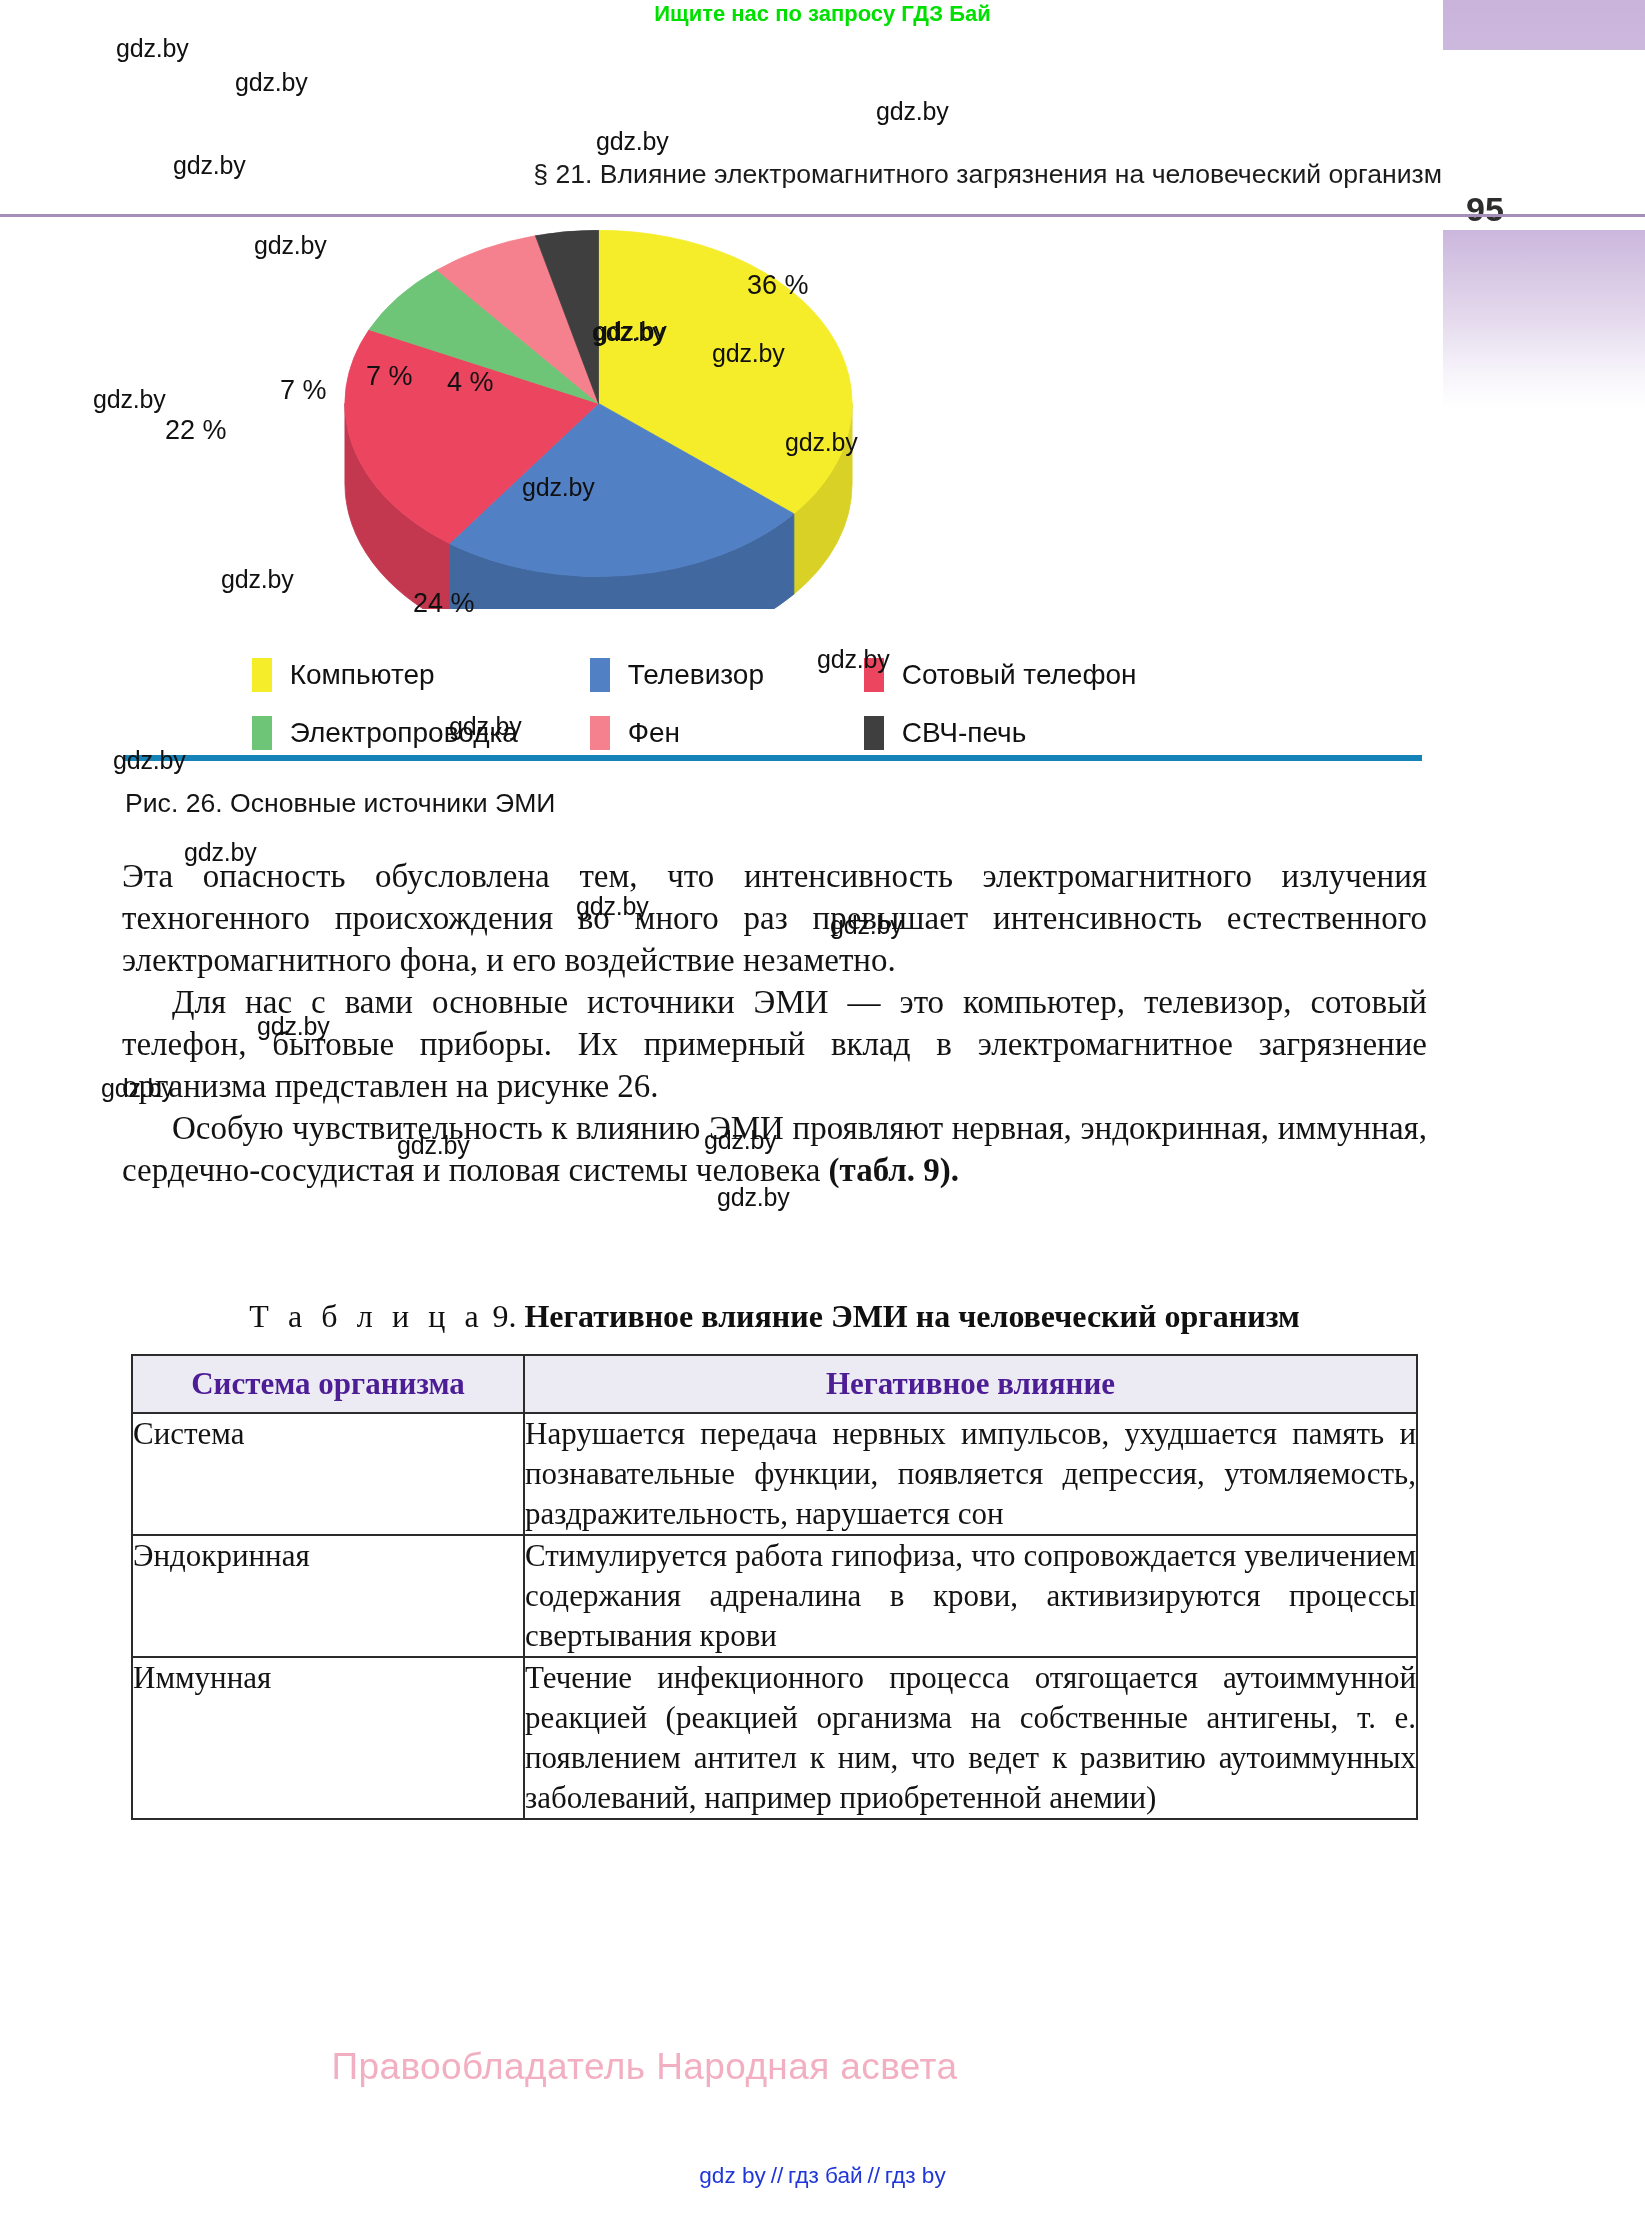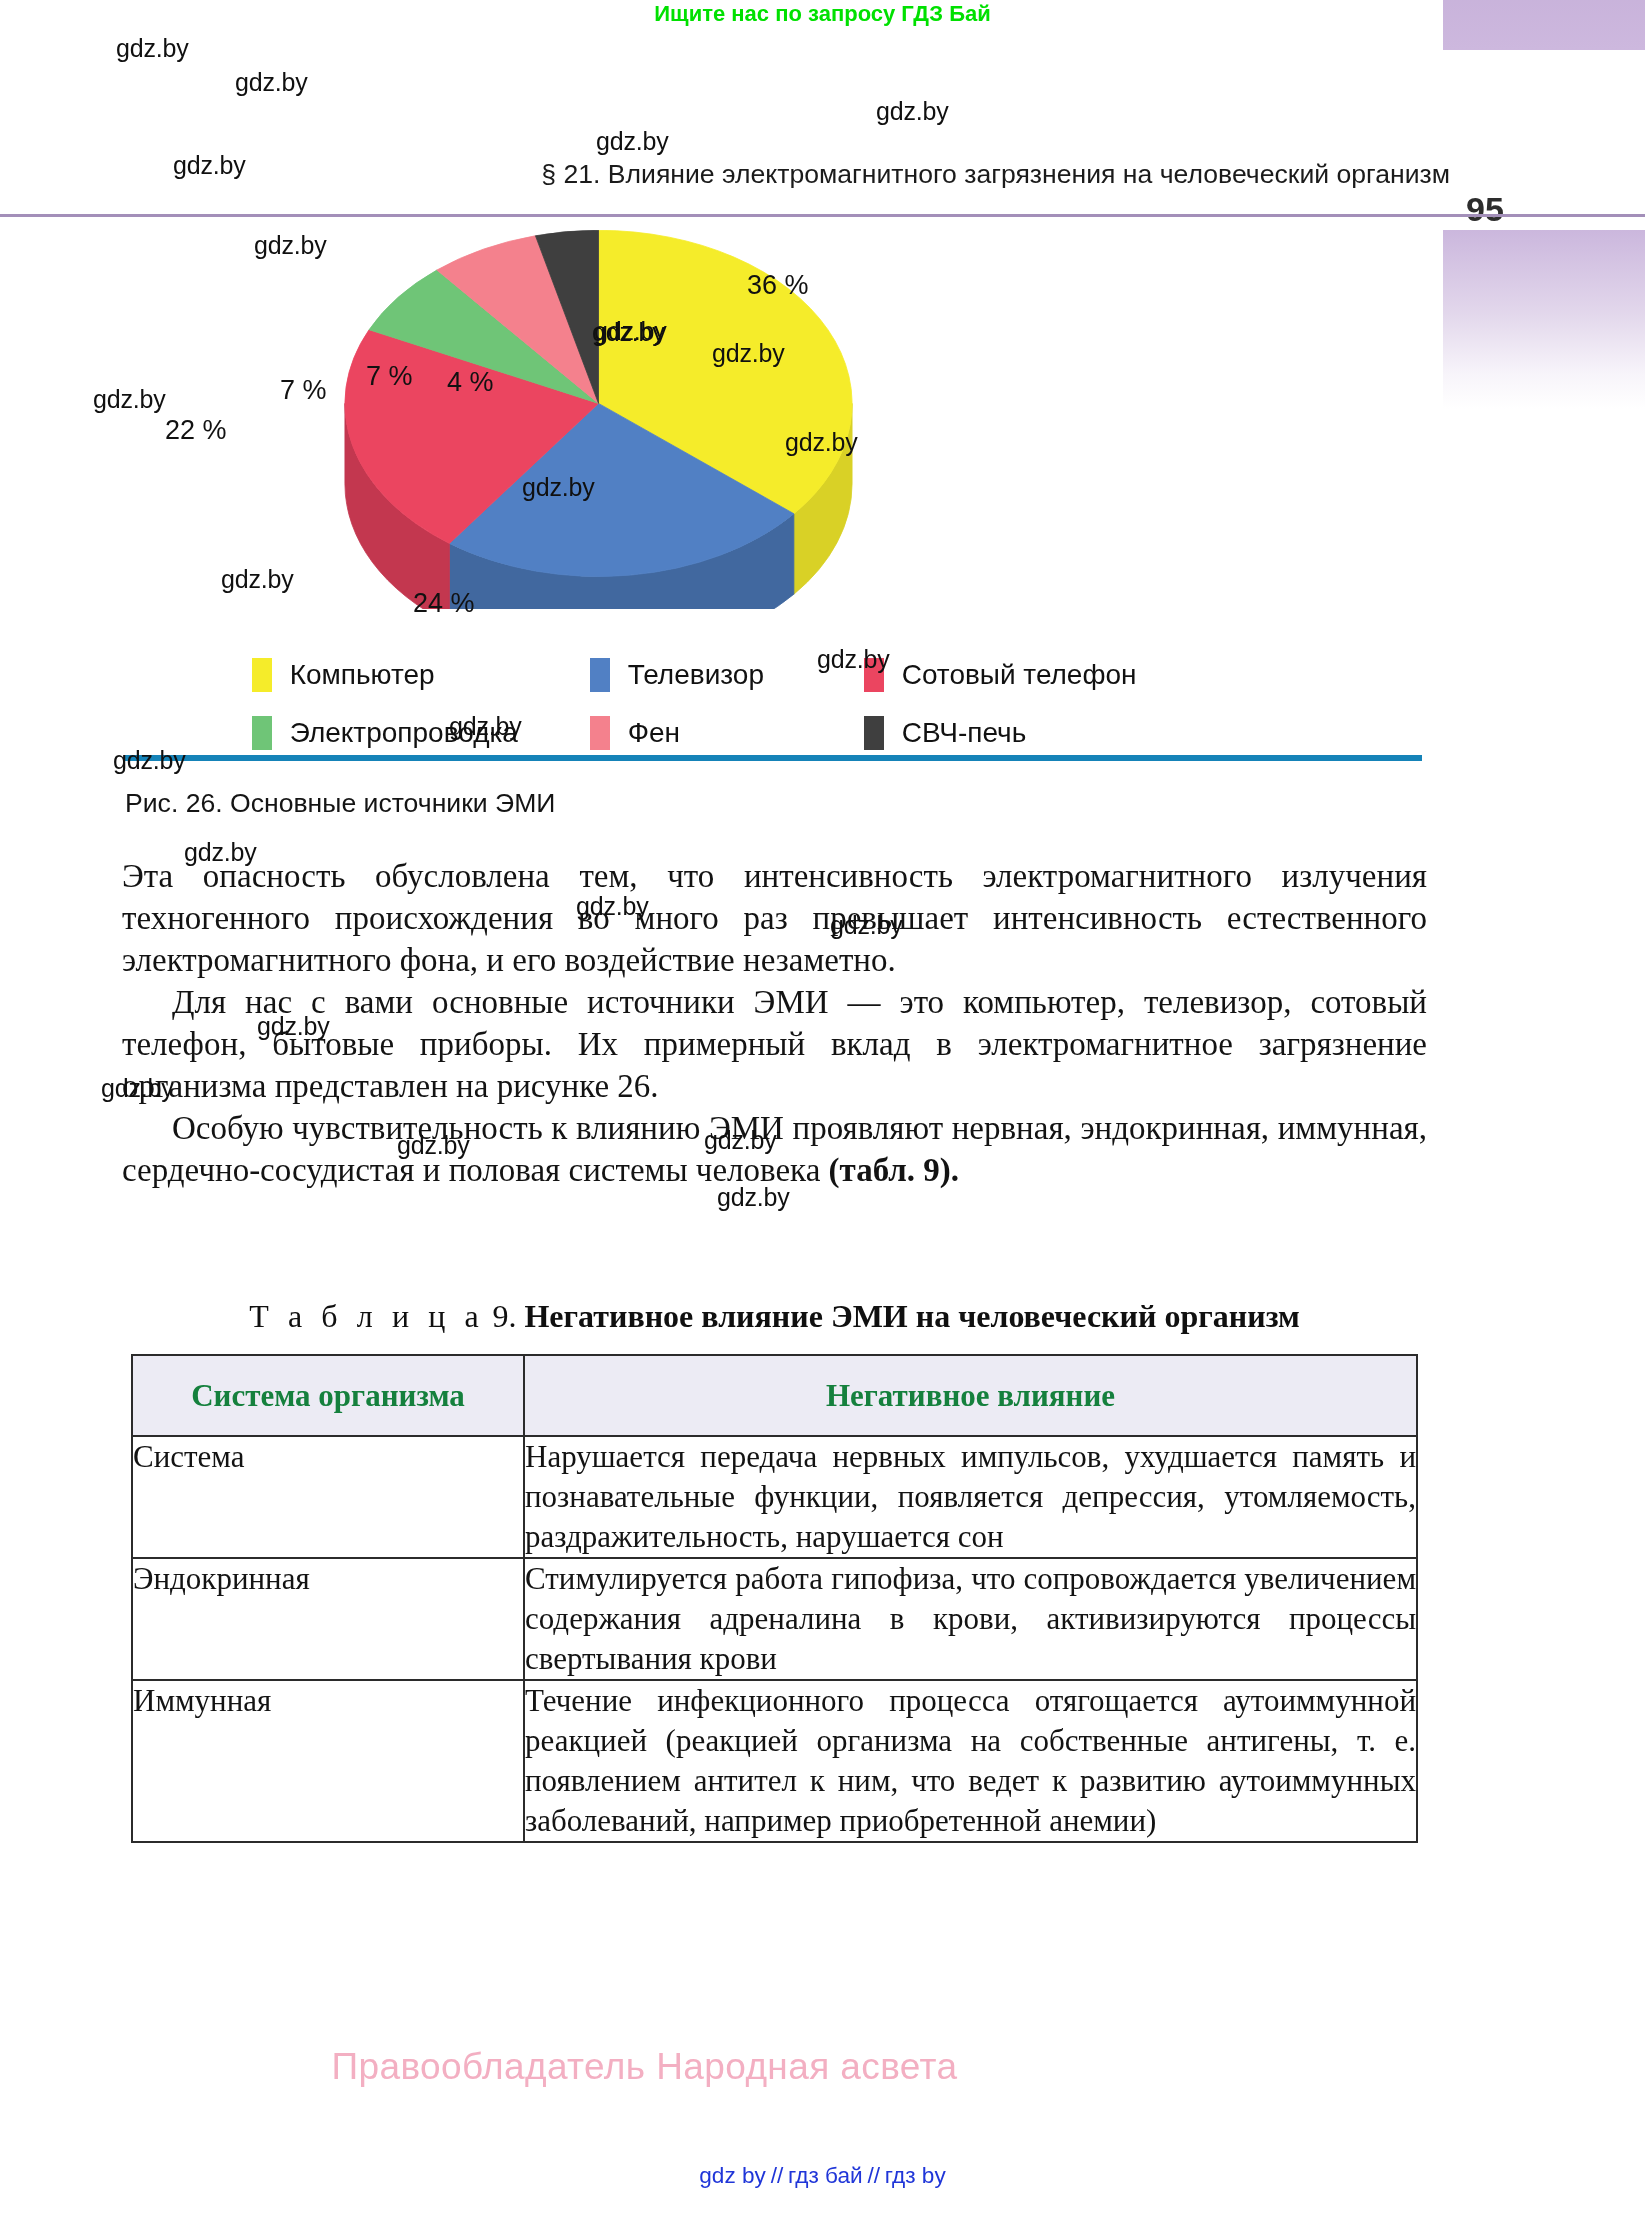--- a/index.html
+++ b/index.html
@@ -40,21 +40,21 @@
   }
 
   
   #page-header {
     position: absolute;
     left: 0; top: 158px;
     width: 1645px; height: 50px;
   }
   #running-title {
     position: absolute;
-    left: 8px; top: 0;
+    left: 0; top: 0;
     width: 1442px;
     text-align: right;
     font-family: "Liberation Sans", sans-serif;
     font-size: 26.6px;
     color: #1b1b1b;
     line-height: 32px;
   }
   #page-tab-top {
     position: absolute;
     left: 1443px; top: -134px;
@@ -195,26 +195,26 @@
     border-collapse: collapse;
     table-layout: fixed;
   }
   #impact-table td, #impact-table th {
     border: 2.4px solid #2b2b2b;
     vertical-align: top;
     padding: 0;
   }
   #impact-table thead th {
     background: #ecebf4;
-    height: 81px;
+    height: 58px;
     vertical-align: middle;
     font-family: "Liberation Serif", serif;
     font-size: 31px;
     font-weight: bold;
-    color: #15803d;
+    color: #4c1d95;
     text-align: center;
   }
   #impact-table col.c-sys { width: 392px; }
   #impact-table col.c-eff { width: 893px; }
 
   td.sys-cell {
     padding: 19.3px 0 19.3px 21px;
     font-family: "Liberation Serif", serif;
     font-size: 31px;
     line-height: 40px;

